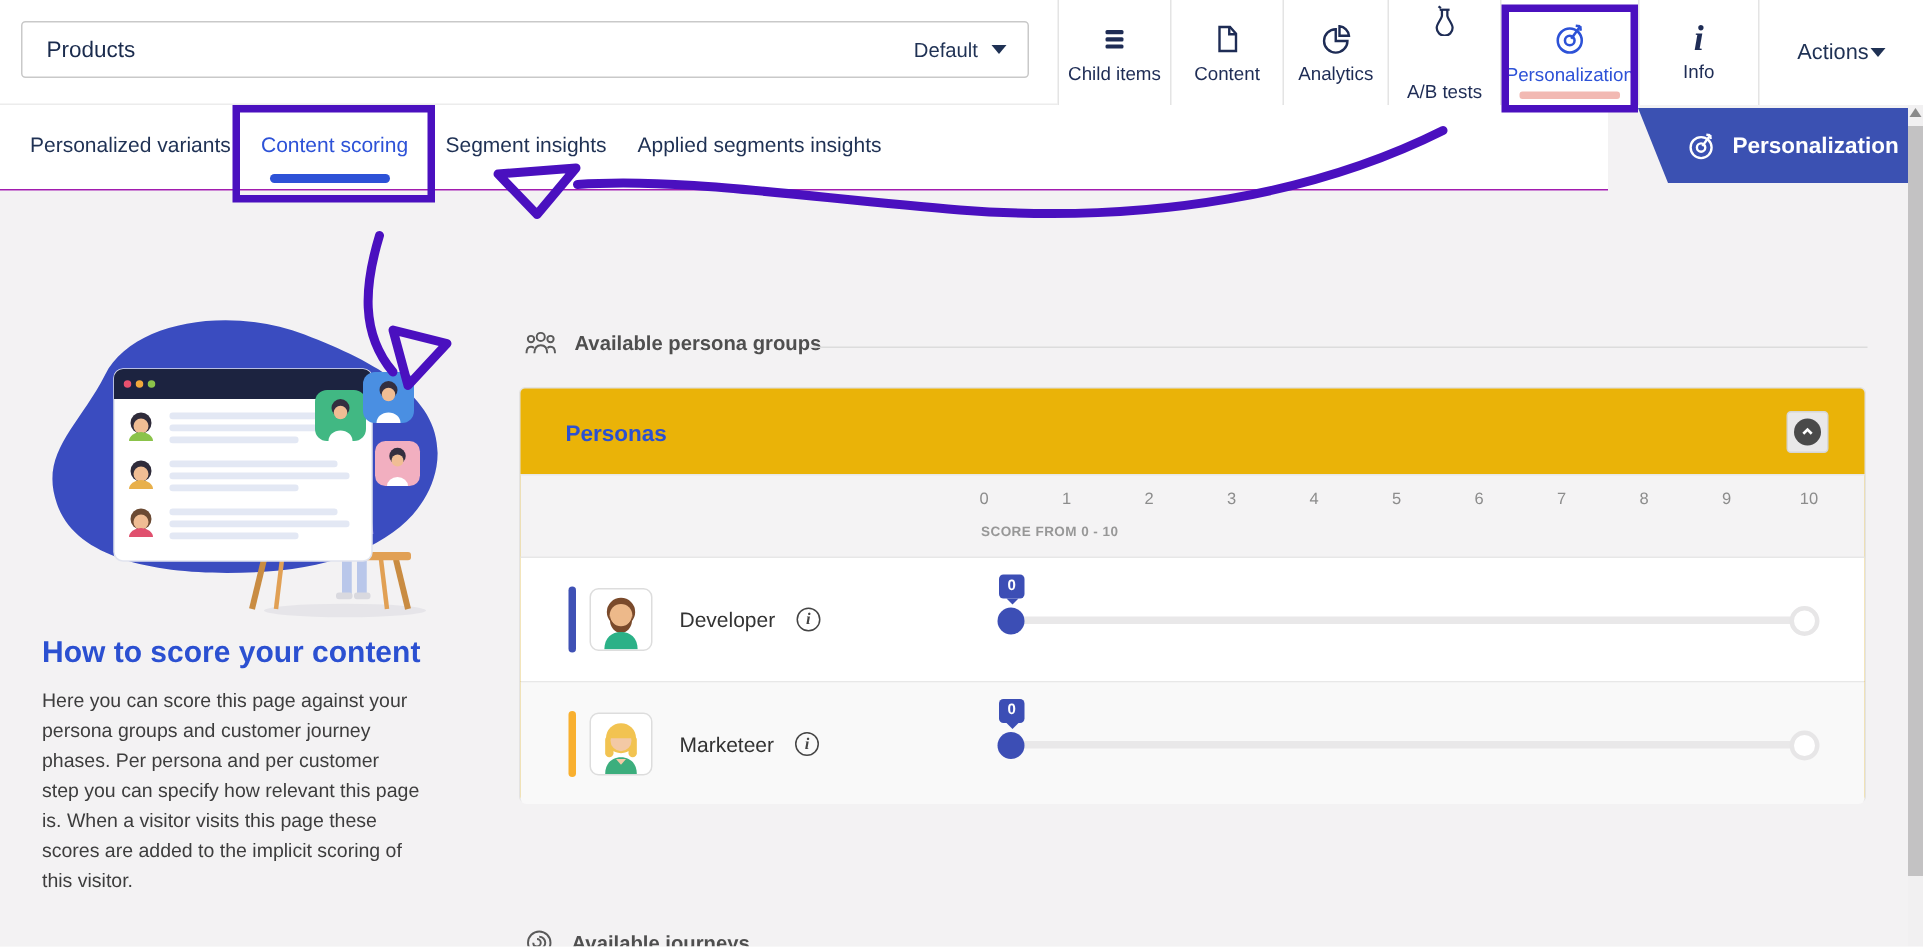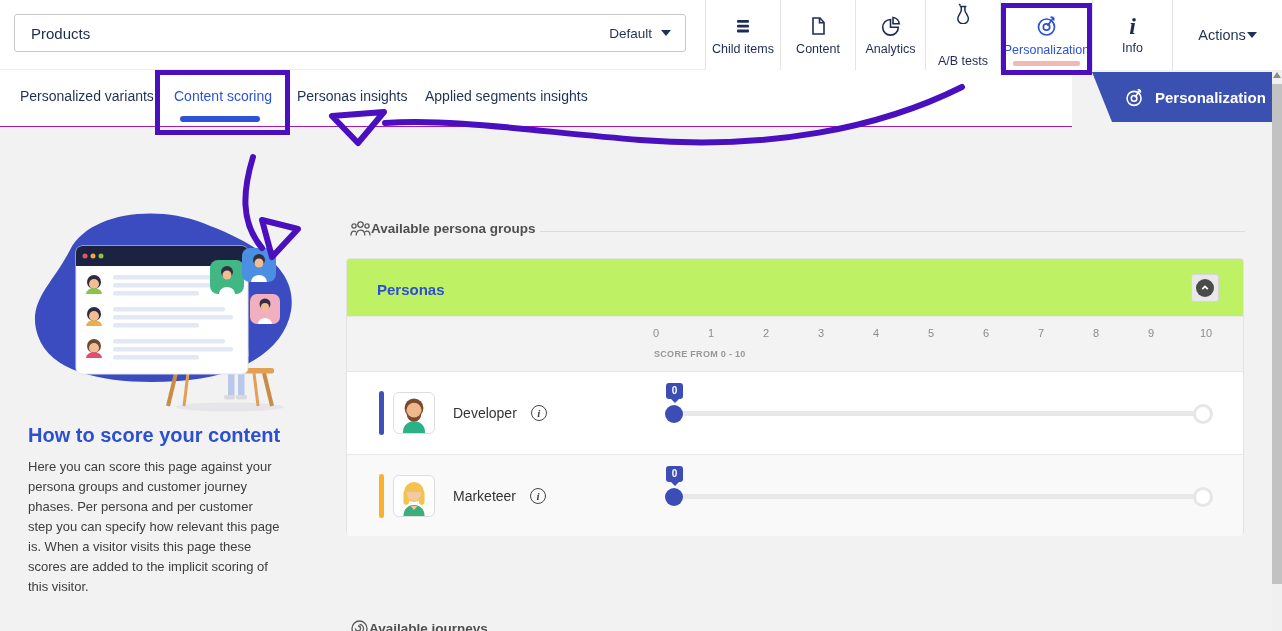--- a/index.html
+++ b/index.html
@@ -31,27 +31,27 @@
   
   .pz-badge { position:absolute; left:1092px; top:72px; width:180px; height:50px; background:#3b51b2; clip-path:polygon(0 0, 180px 0, 180px 50px, 20px 50px); display:flex; align-items:center; gap:10px; padding-left:32px; z-index:6; }
   .pz-badge .pz-label { color:#fff; font-size:15px; font-weight:bold; }
 
   
   .illustration { position:absolute; left:18px; top:198px; width:290px; height:215px; }
   .side-heading { position:absolute; left:28px; top:424px; width:270px; font-size:20px; font-weight:bold; color:#2b50d1; }
   .side-body { position:absolute; left:28px; top:457px; width:252px; font-size:13px; line-height:20px; color:#3d3d3d; }
 
   
-  .section-head { position:absolute; display:flex; align-items:center; color:#4f4f4f; font-size:13.5px; font-weight:bold; }
+  .section-head { position:absolute; display:flex; align-items:center; gap:12px; color:#4f4f4f; font-size:13.5px; font-weight:bold; }
   .section-head.personas { left:350px; top:220px; }
   .section-head.journeys { left:350px; top:619px; }
   .section-divider { position:absolute; left:540px; top:231px; width:705px; height:1px; background:#dcdcdc; }
 
   
-  .panel { position:absolute; left:346px; top:258px; width:898px; height:277px; background:#bef264; border:1px solid #e3e3e3; border-radius:4px; z-index:2; }
+  .panel { position:absolute; left:346px; top:258px; width:898px; height:277px; background:#eab308; border:1px solid #e3e3e3; border-radius:4px; z-index:2; }
   .panel-title { position:absolute; left:30px; top:22px; font-size:15px; font-weight:bold; color:#2b50d1; }
   .collapse-btn { position:absolute; right:24px; top:15px; width:28px; height:28px; background:#e9e8e9; border:1px solid #d6d6d6; border-radius:3px; display:flex; align-items:center; justify-content:center; cursor:pointer; }
   .collapse-circle { width:18px; height:18px; border-radius:50%; background:#4a4a4a; display:flex; align-items:center; justify-content:center; }
 
   .scale-row { position:absolute; left:0; top:57px; width:100%; height:56px; background:#f4f3f4; border-top:1px solid #e7e7e7; border-bottom:1px solid #e7e7e7; }
   .ticks { position:absolute; left:302px; top:10px; width:564px; display:flex; justify-content:space-between; }
   .ticks span { width:14px; text-align:center; font-size:11px; color:#8c8c8c; }
   .scale-label { position:absolute; left:307px; top:32px; font-size:9px; font-weight:bold; letter-spacing:.3px; color:#979797; }
 
   .p-row { position:absolute; left:0; width:100%; height:82px; background:#fff; }
@@ -148,21 +148,21 @@
 
     <div class="actions-wrap">
       <span>Actions</span>
       <i class="caret-down"></i>
     </div>
   </div>
 
   <div class="tabbar">
     <span class="tab" style="left:20px;">Personalized variants</span>
     <span class="tab active" style="left:174px;">Content scoring</span>
-    <span class="tab" style="left:297px;">Personas insights</span>
+    <span class="tab" style="left:297px;">Segment insights</span>
     <span class="tab" style="left:425px;">Applied segments insights</span>
     <span class="tab-underline"></span>
   </div>
 
   <div class="pz-badge">
     <svg width="21" height="21" viewBox="0 0 24 24" fill="none" stroke="#ffffff" stroke-width="1.8">
       <circle cx="11.5" cy="13" r="8"></circle>
       <circle cx="11.5" cy="13" r="3.2"></circle>
       <path d="M18.5 3.5 L12.5 11.8"></path>
       <path d="M18.5 3.5 l0.3 3 M18.5 3.5 l-3 -0.3"></path>

